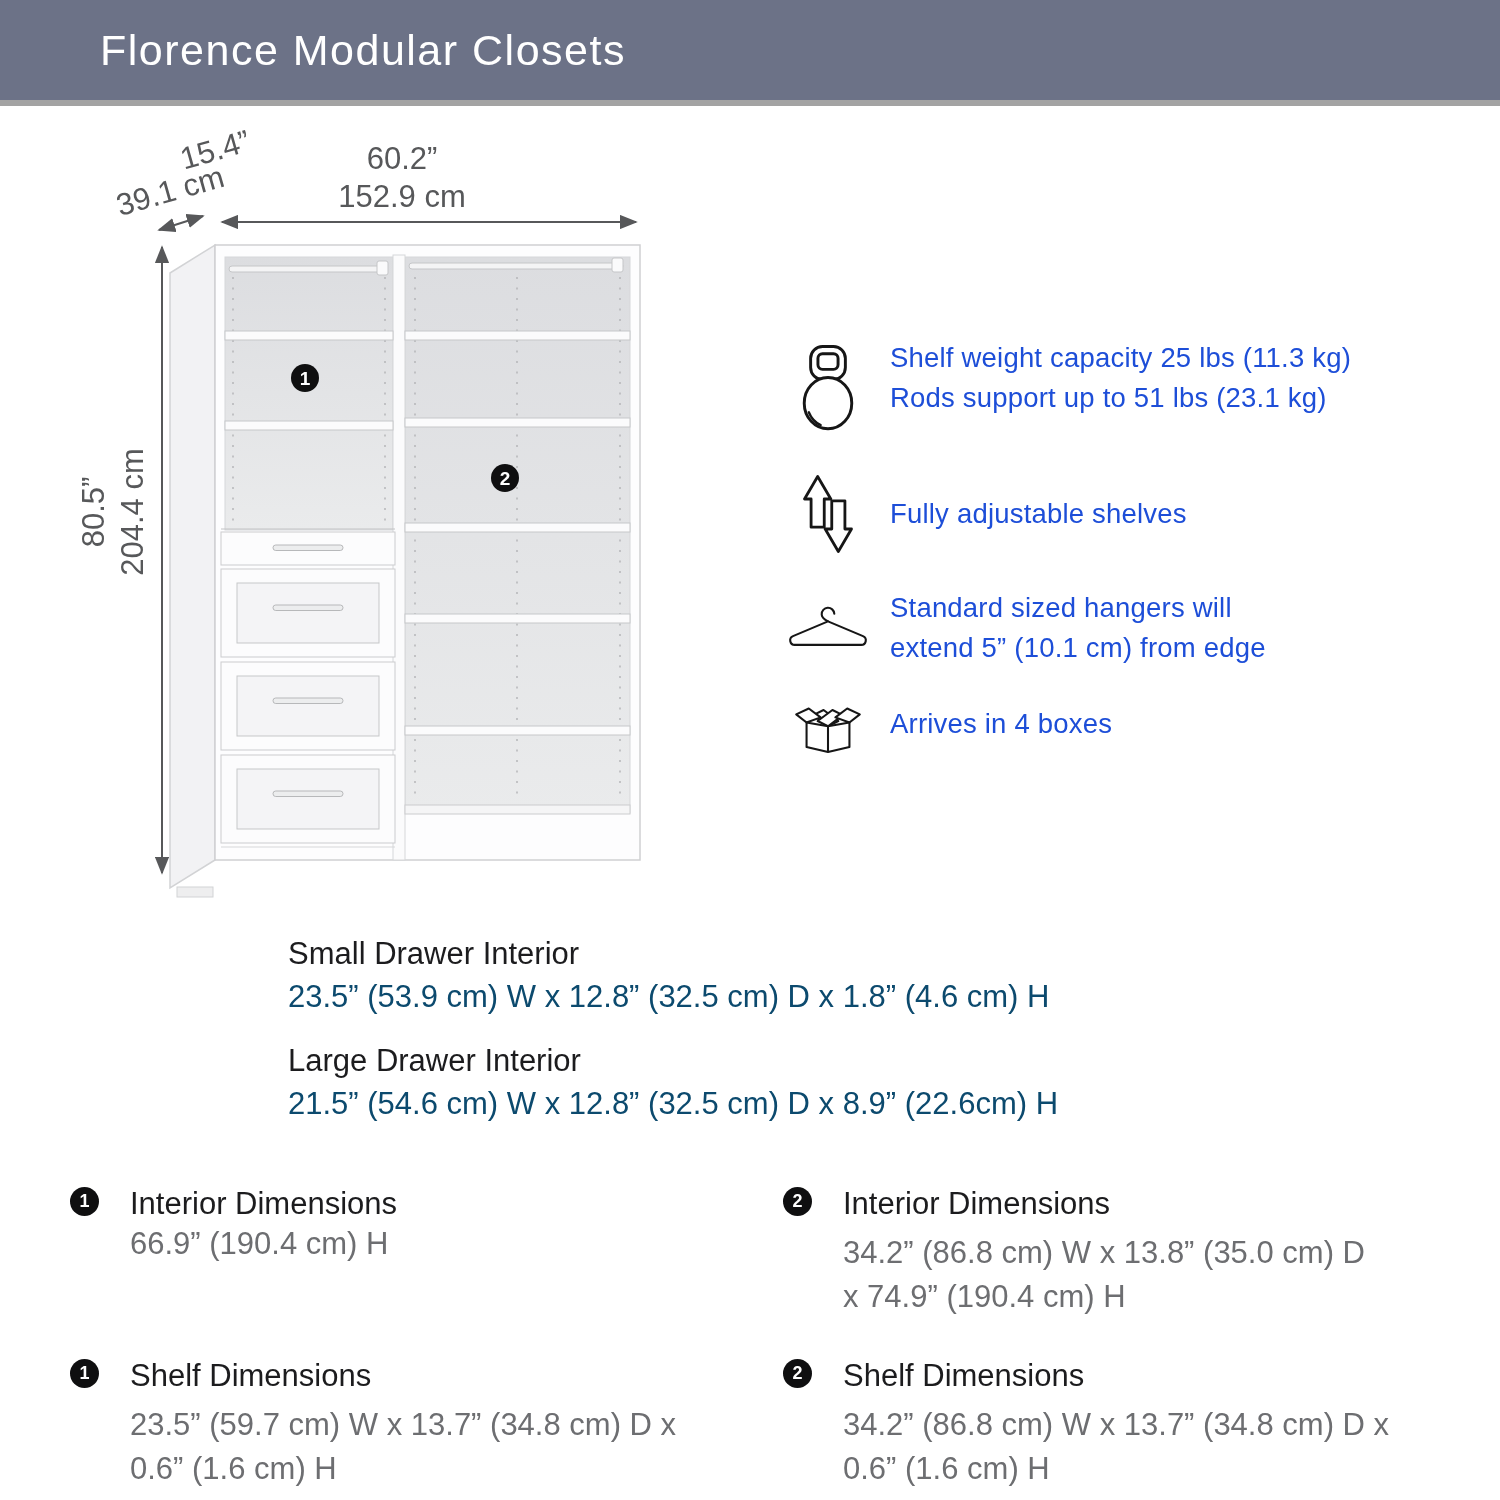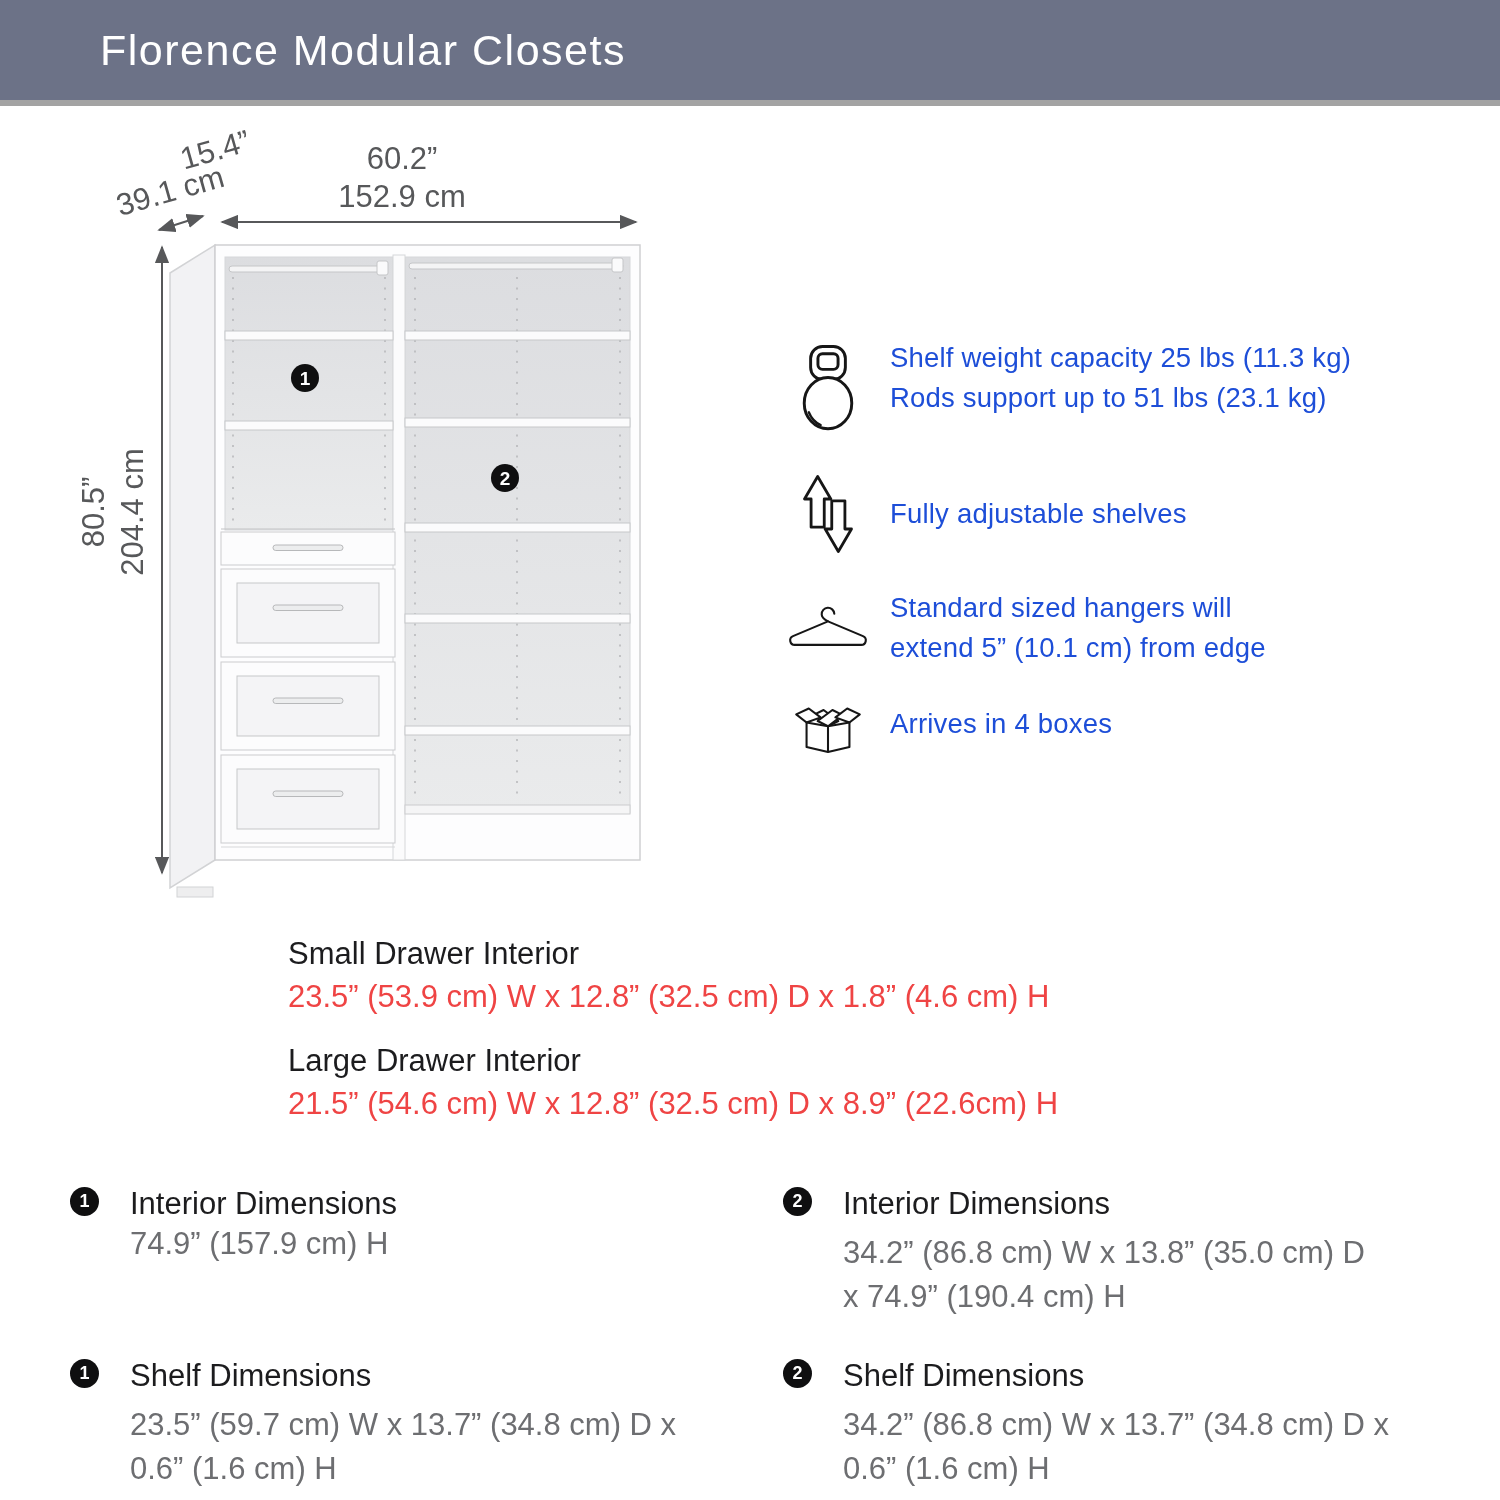--- a/index.html
+++ b/index.html
@@ -15,21 +15,21 @@
   .badge-num{font-family:"Liberation Sans",sans-serif;font-size:19px;font-weight:bold;fill:#ffffff;text-anchor:middle;}
   
   .features{position:absolute;left:780px;top:338px;width:690px;height:470px;}
   .feature-row{position:absolute;left:0;width:690px;}
   .feature-icon{position:absolute;left:0;width:96px;display:flex;justify-content:center;}
   .feature-text{margin-left:110px;font-size:27.5px;line-height:40px;color:#1d4ed8;letter-spacing:0.2px;}
   
   .drawer-specs{position:absolute;left:288px;top:936px;width:960px;}
   .spec-group{margin-bottom:28px;}
   .spec-title{font-size:31px;color:#1c1c1e;margin-bottom:7px;}
-  .spec-dims{font-size:31px;color:#ef4444;}
+  .spec-dims{font-size:31px;color:#0c4a6e;}
   
   .section{position:absolute;width:680px;}
   .sec-badge{position:absolute;left:0;top:1px;width:29px;height:29px;border-radius:50%;
              background:#0f0f10;color:#ffffff;font-size:18px;font-weight:bold;
              display:flex;align-items:center;justify-content:center;}
   .sec-body{margin-left:60px;}
   .sec-title{font-size:31px;color:#1c1c1e;}
   .sec-line{font-size:31px;color:#6d6e71;line-height:44px;}
   .sec-line.first{margin-top:9px;}
   .pos-int1{left:70px;top:1186px;}
@@ -198,21 +198,21 @@
     <div class="spec-group">
       <div class="spec-title">Large Drawer Interior</div>
       <div class="spec-dims">21.5” (54.6 cm) W x 12.8” (32.5 cm) D x 8.9” (22.6cm) H</div>
     </div>
   </div>
 
   <div class="section pos-int1">
     <div class="sec-badge">1</div>
     <div class="sec-body">
       <div class="sec-title">Interior Dimensions</div>
-      <div class="sec-line">74.9” (157.9 cm) H</div>
+      <div class="sec-line">66.9” (190.4 cm) H</div>
     </div>
   </div>
 
   <div class="section pos-int2">
     <div class="sec-badge">2</div>
     <div class="sec-body">
       <div class="sec-title">Interior Dimensions</div>
       <div class="sec-line first">34.2” (86.8 cm) W x 13.8” (35.0 cm) D</div>
       <div class="sec-line">x 74.9” (190.4 cm) H</div>
     </div>

